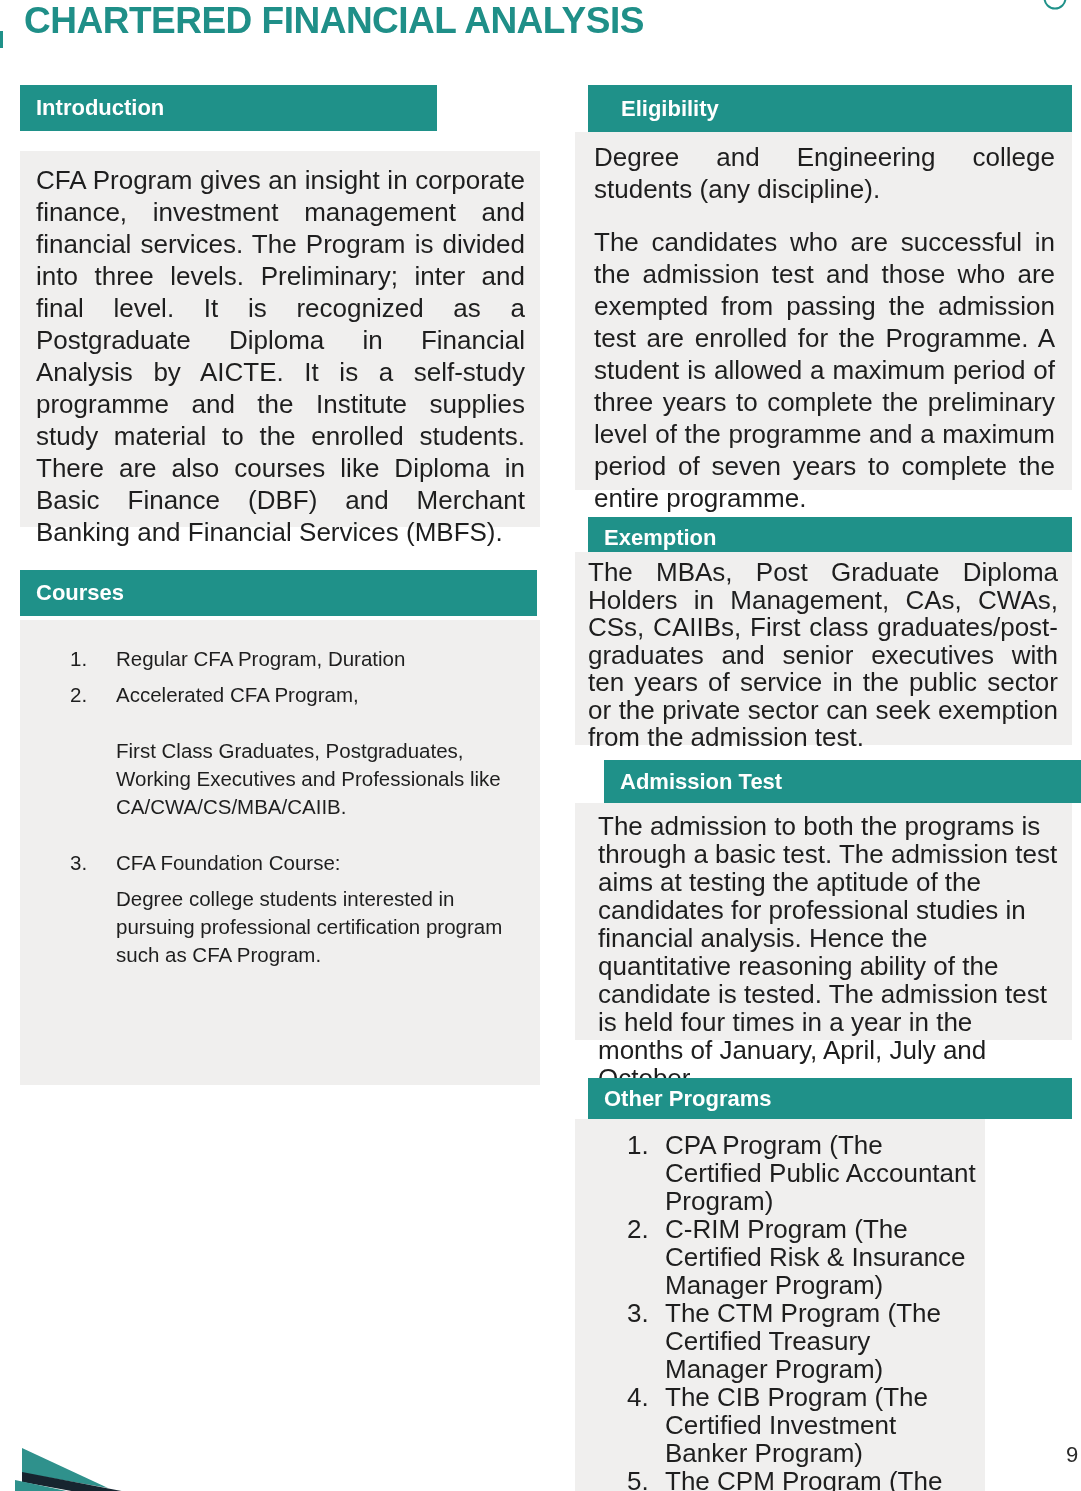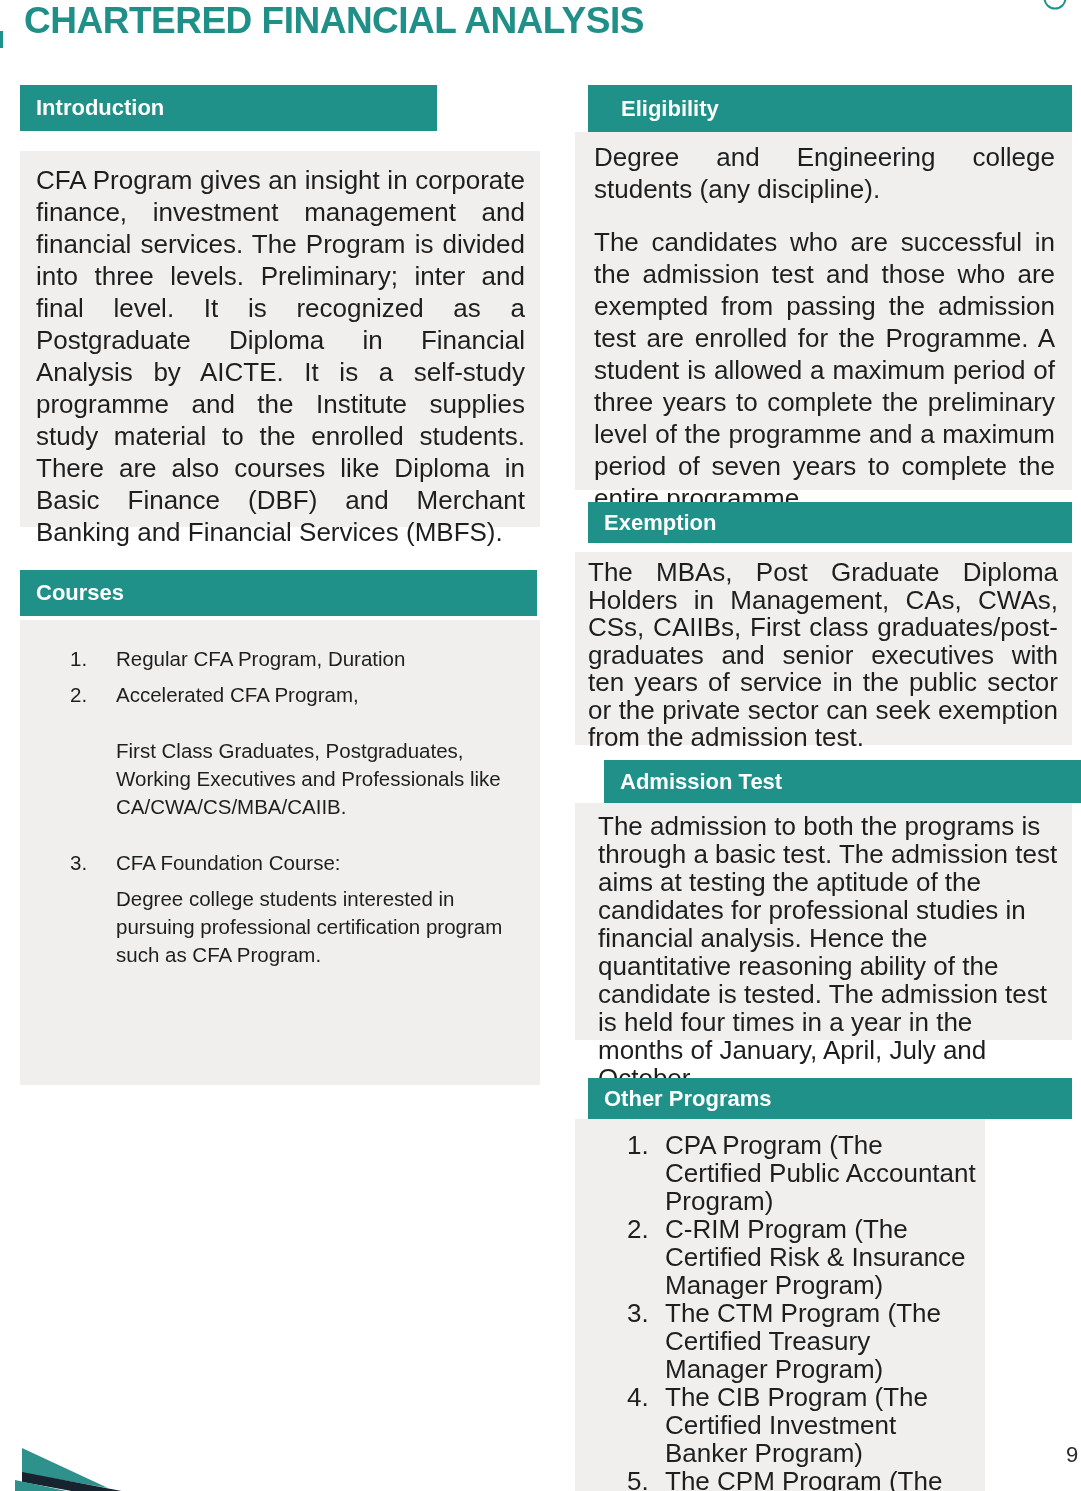--- a/index.html
+++ b/index.html
@@ -29,21 +29,21 @@
   
   .intro-bar   { left:20px; top:85px;  width:417px; height:46px; }
   .intro-body  { left:20px; top:151px; width:520px; height:376px; padding:13px 15px 0 16px; text-align:justify; }
   .courses-bar { left:20px; top:570px; width:517px; height:46px; }
   .courses-body{ left:20px; top:620px; width:520px; height:465px; padding:17px 12px 0 0; line-height:28px; font-size:20.5px; }
 
   
   .elig-bar    { left:588px; top:85px;   width:484px; height:47px;padding-left:33px; }
   .elig-body   { left:575px; top:132px;  width:497px; height:358px; padding:9px 17px 0 19px; text-align:justify; }
   .elig-body p + p { margin-top:21px; }
-  .exem-bar    { left:588px; top:502px;  width:484px; height:41px; }
+  .exem-bar    { left:588px; top:517px;  width:484px; height:41px; }
   .exem-body   { left:575px; top:552px;  width:497px; height:193px; padding:7px 14px 4px 13px; text-align:justify; line-height:27.5px; }
   .adm-bar     { left:588px; top:760px;  width:484px; height:43px;margin-left:16px; }
   .adm-body    { left:575px; top:803px;  width:497px; height:237px; padding:9px 10px 0 23px; text-align:left; line-height:28px; }
   .other-bar   { left:588px; top:1078px; width:484px; height:41px; }
   .other-body  { left:575px; top:1119px; width:410px; height:372px; padding:12px 8px 0 0; line-height:28px; }
 
   
   ol.num { list-style:none; counter-reset:item; margin:0; padding:0 0 0 88px; }
   ol.num li { counter-increment:item; position:relative; }
   ol.num li::before {

